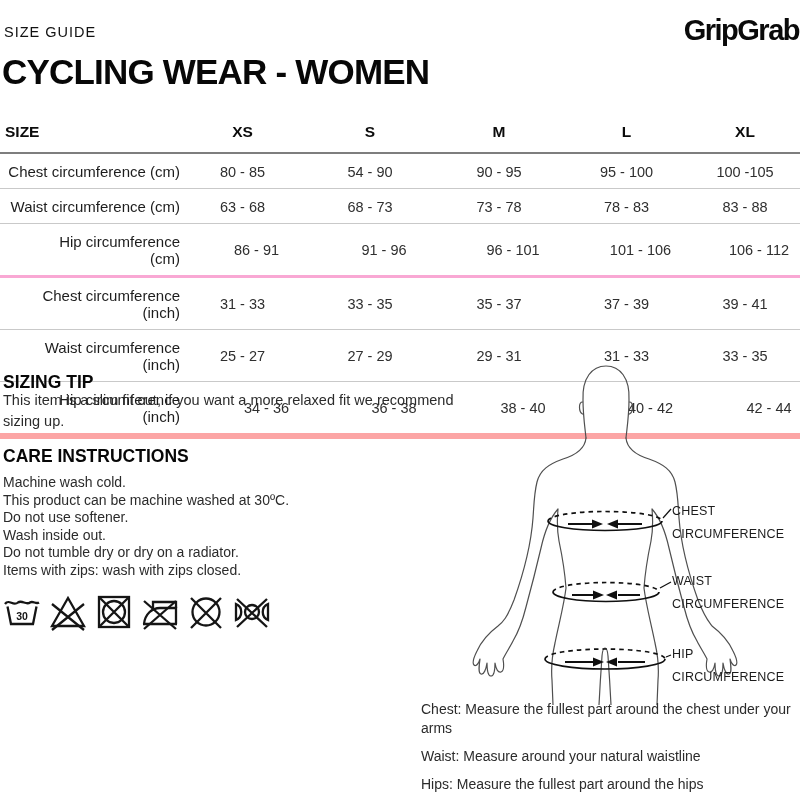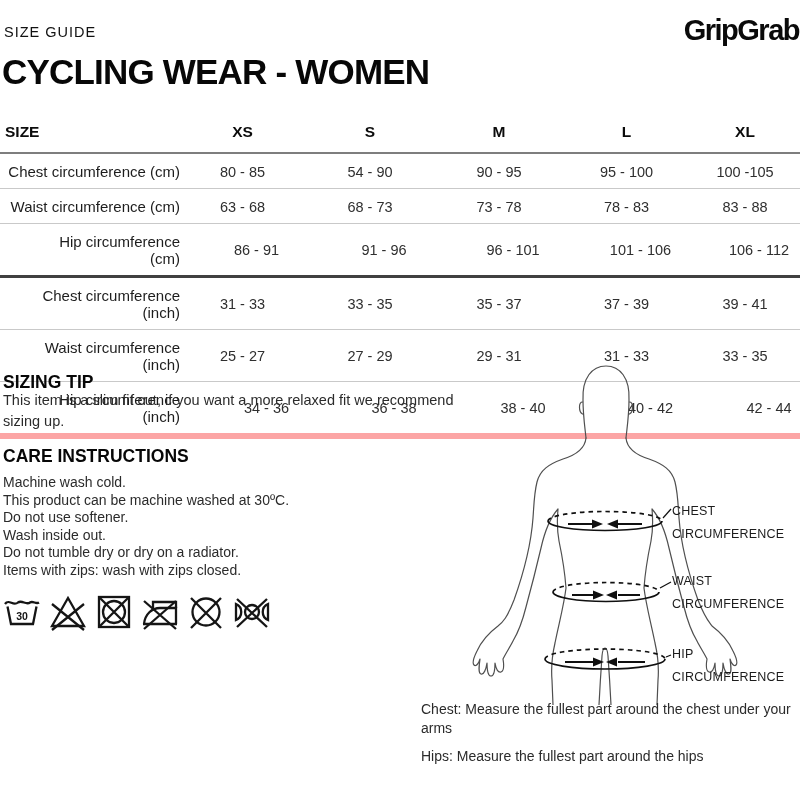--- a/index.html
+++ b/index.html
@@ -16,21 +16,21 @@
   .title{left:2px;top:52px;font-size:35px;font-weight:800;letter-spacing:-0.8px;color:#070707;margin:0;white-space:nowrap;}
 
   
   .size-table{left:0;top:117px;width:800px;border-collapse:collapse;table-layout:fixed;}
   .size-table th{font-size:15.5px;font-weight:700;color:#0b0b0b;text-align:center;
                  padding:6px 0 11px;border-bottom:2px solid #7e7e7e;}
   .size-table th.size-col{text-align:left;padding-left:5px;margin-top:34px;}
   .size-table td{font-size:14.5px;color:#2f2f2f;text-align:center;
                  padding:9px 0 8px;border-bottom:1px solid #c9c9c9;}
   .size-table td.row-label{text-align:right;padding-left:5px;color:#1d1d1d;font-size:15px;}
-  .size-table tr.section-end td{border-bottom:3px solid #404040;padding-left:28px;}
+  .size-table tr.section-end td{border-bottom:3px solid #f9a8d4;padding-left:28px;}
   .size-table tr.table-end td{border-bottom:6px solid #fca5a5;padding-left:48px;}
 
   
   .tip-heading{left:3px;top:372px;font-size:17.5px;font-weight:800;color:#070707;margin:0;}
   .tip-text{left:3px;top:390px;width:478px;font-size:14.5px;line-height:21px;color:#2b2b2b;margin:0;}
   .care-heading{left:3px;top:446px;font-size:17.5px;font-weight:800;color:#070707;margin:0;}
   .care-lines{left:3px;top:474px;font-size:14px;line-height:17.5px;color:#2b2b2b;}
 
   
   .care-icons{left:3px;top:592px;display:flex;gap:8px;align-items:flex-start;}
@@ -254,16 +254,17 @@
       <div>CIRCUMFERENCE</div>
     </div>
     <div class="measure-label hip">
       <div>HIP</div>
       <div>CIRCUMFERENCE</div>
     </div>
   </div>
 
   <div class="abs notes">
     <p>Chest: Measure the fullest part around the chest under your arms</p>
+    <p>Waist: Measure around your natural waistline</p>
     <p>Hips: Measure the fullest part around the hips</p>
   </div>
 
 </div>
 
 </body></html>

